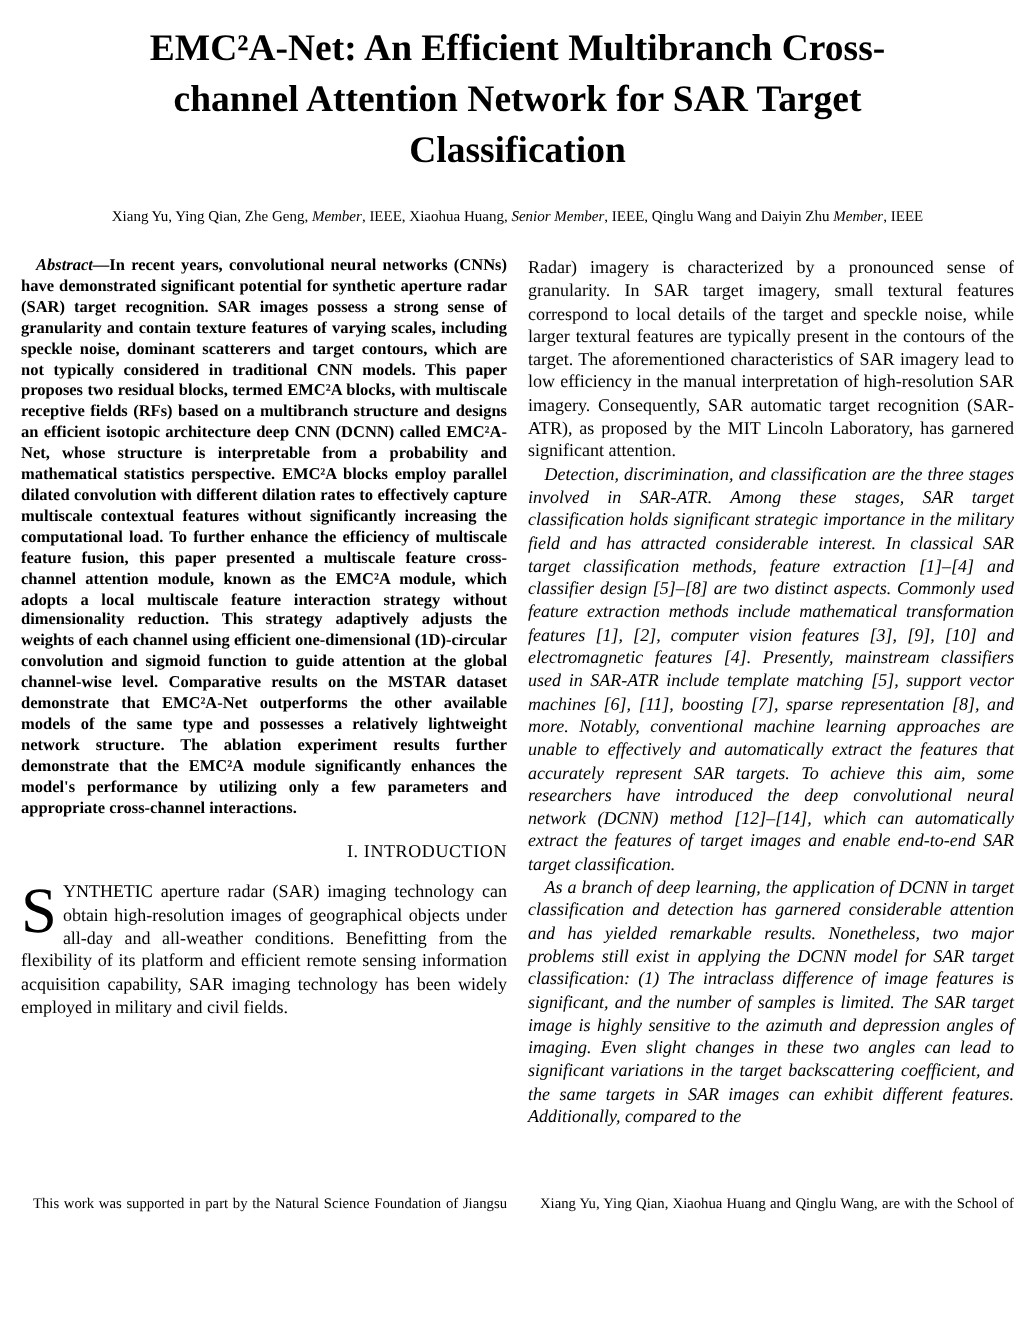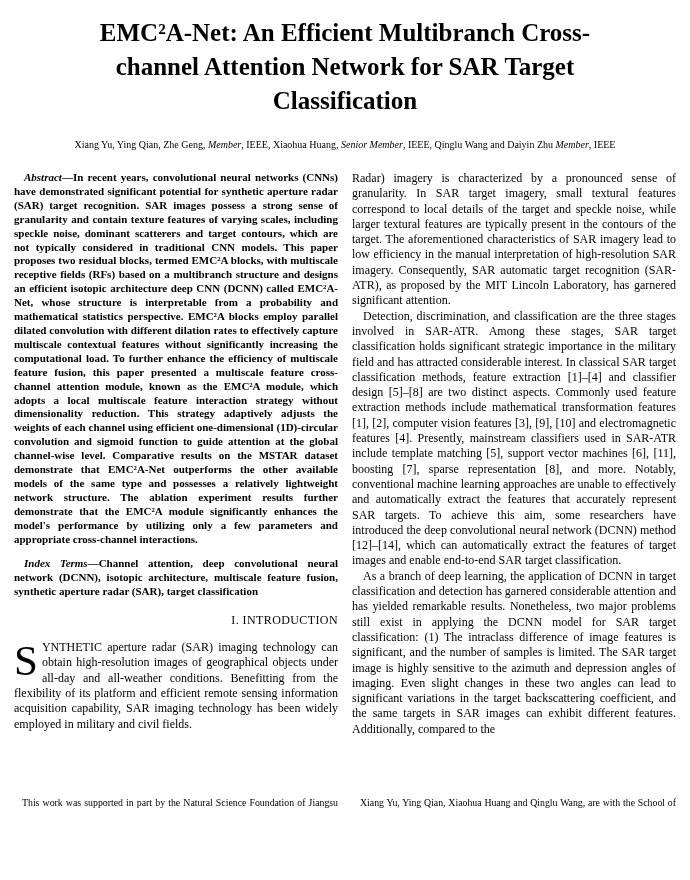--- a/index.html
+++ b/index.html
@@ -57,21 +57,21 @@
     font-weight: normal;
     text-align: right;
     letter-spacing: 0.4px;
     margin: 14px 0 12px 0;
   }
   .body-text {
     font-size: 12px;
     line-height: 15.3px;
     text-align: justify;
   }
-  .body-text.indent { text-indent: 11px; }
+  .body-text.indent { text-indent: 11px; font-style: italic; }
   .dropcap {
     float: left;
     font-size: 43px;
     line-height: 37px;
     padding: 2px 4px 0 0;
   }
   .footnote {
     margin-top: auto;
     font-size: 9.8px;
     line-height: 12.3px;
@@ -92,21 +92,20 @@
 
   <h1 class="title">EMC²A-Net: An Efficient Multibranch Cross-channel Attention Network for SAR Target Classification</h1>
 
   <div class="authors"><span>Xiang Yu, Ying Qian, Zhe Geng, </span><span class="it">Member</span><span>, IEEE, Xiaohua Huang, </span><span class="it">Senior Member</span><span>, IEEE, Qinglu Wang and Daiyin Zhu </span><span class="it">Member</span><span>, IEEE</span></div>
 
   <div class="columns">
 
     <div class="col">
       <p class="abstract"><span class="lead">Abstract</span><span>—In recent years, convolutional neural networks (CNNs) have demonstrated significant potential for synthetic aperture radar (SAR) target recognition. SAR images possess a strong sense of granularity and contain texture features of varying scales, including speckle noise, dominant scatterers and target contours, which are not typically considered in traditional CNN models. This paper proposes two residual blocks, termed EMC²A blocks, with multiscale receptive fields (RFs) based on a multibranch structure and designs an efficient isotopic architecture deep CNN (DCNN) called EMC²A-Net, whose structure is interpretable from a probability and mathematical statistics perspective. EMC²A blocks employ parallel dilated convolution with different dilation rates to effectively capture multiscale contextual features without significantly increasing the computational load. To further enhance the efficiency of multiscale feature fusion, this paper presented a multiscale feature cross-channel attention module, known as the EMC²A module, which adopts a local multiscale feature interaction strategy without dimensionality reduction. This strategy adaptively adjusts the weights of each channel using efficient one-dimensional (1D)-circular convolution and sigmoid function to guide attention at the global channel-wise level. Comparative results on the MSTAR dataset demonstrate that EMC²A-Net outperforms the other available models of the same type and possesses a relatively lightweight network structure. The ablation experiment results further demonstrate that the EMC²A module significantly enhances the model's performance by utilizing only a few parameters and appropriate cross-channel interactions.</span></p>
 
-      <p class="abstract index-terms"><span class="lead">Index Terms</span><span>—Channel attention, deep convolutional neural network (DCNN), isotopic architecture, multiscale feature fusion, synthetic aperture radar (SAR), target classification</span></p>
 
       <h2 class="section-heading">I. INTRODUCTION</h2>
 
       <p class="body-text"><span class="dropcap">S</span><span>YNTHETIC aperture radar (SAR) imaging technology can obtain high-resolution images of geographical objects under all-day and all-weather conditions. Benefitting from the flexibility of its platform and efficient remote sensing information acquisition capability, SAR imaging technology has been widely employed in military and civil fields.</span></p>
 
 
       <div class="footnote">
         <p>This work was supported in part by the Natural Science Foundation of Jiangsu Province under Grant BK20200420, the Guangdong Basic and Applied Basic Research Foundation under Grant 2020B1515120060, the National Natural Science Foundation of China Grant 62076122, the National Natural Science Foundation of China under Grant 62271252 and the Talent Startup project of NJIT (No. YKJ201982).</p>
       </div>
     </div>

